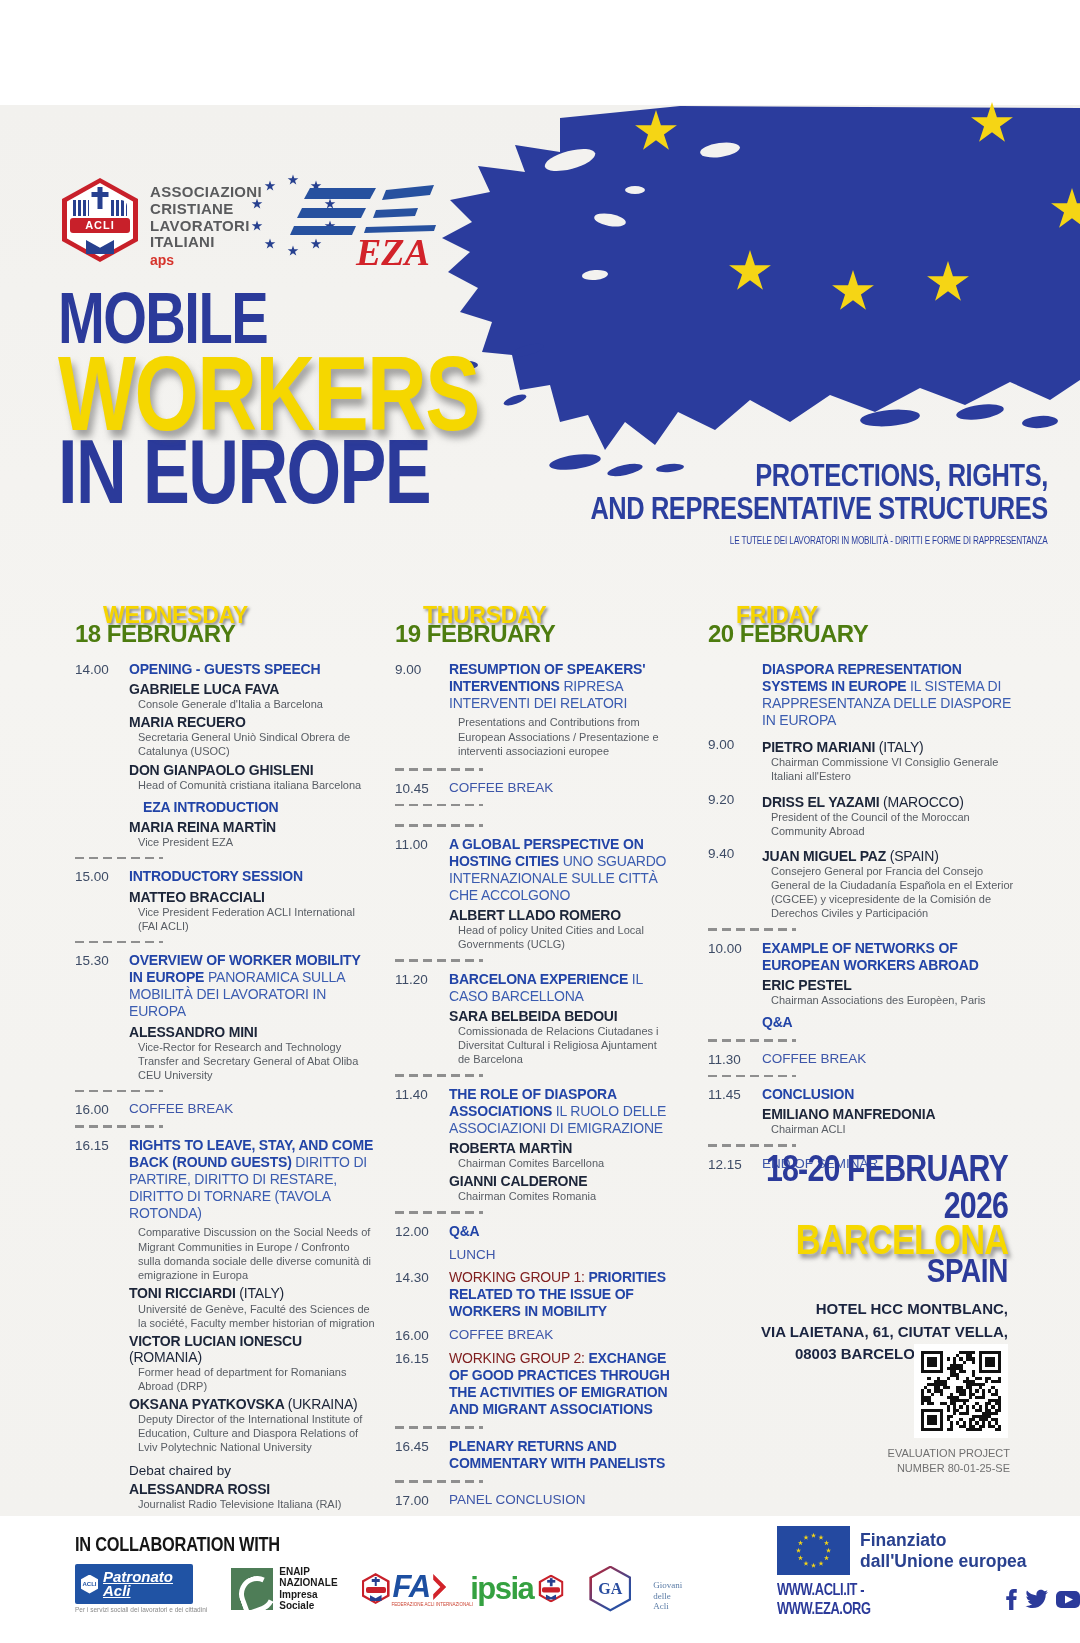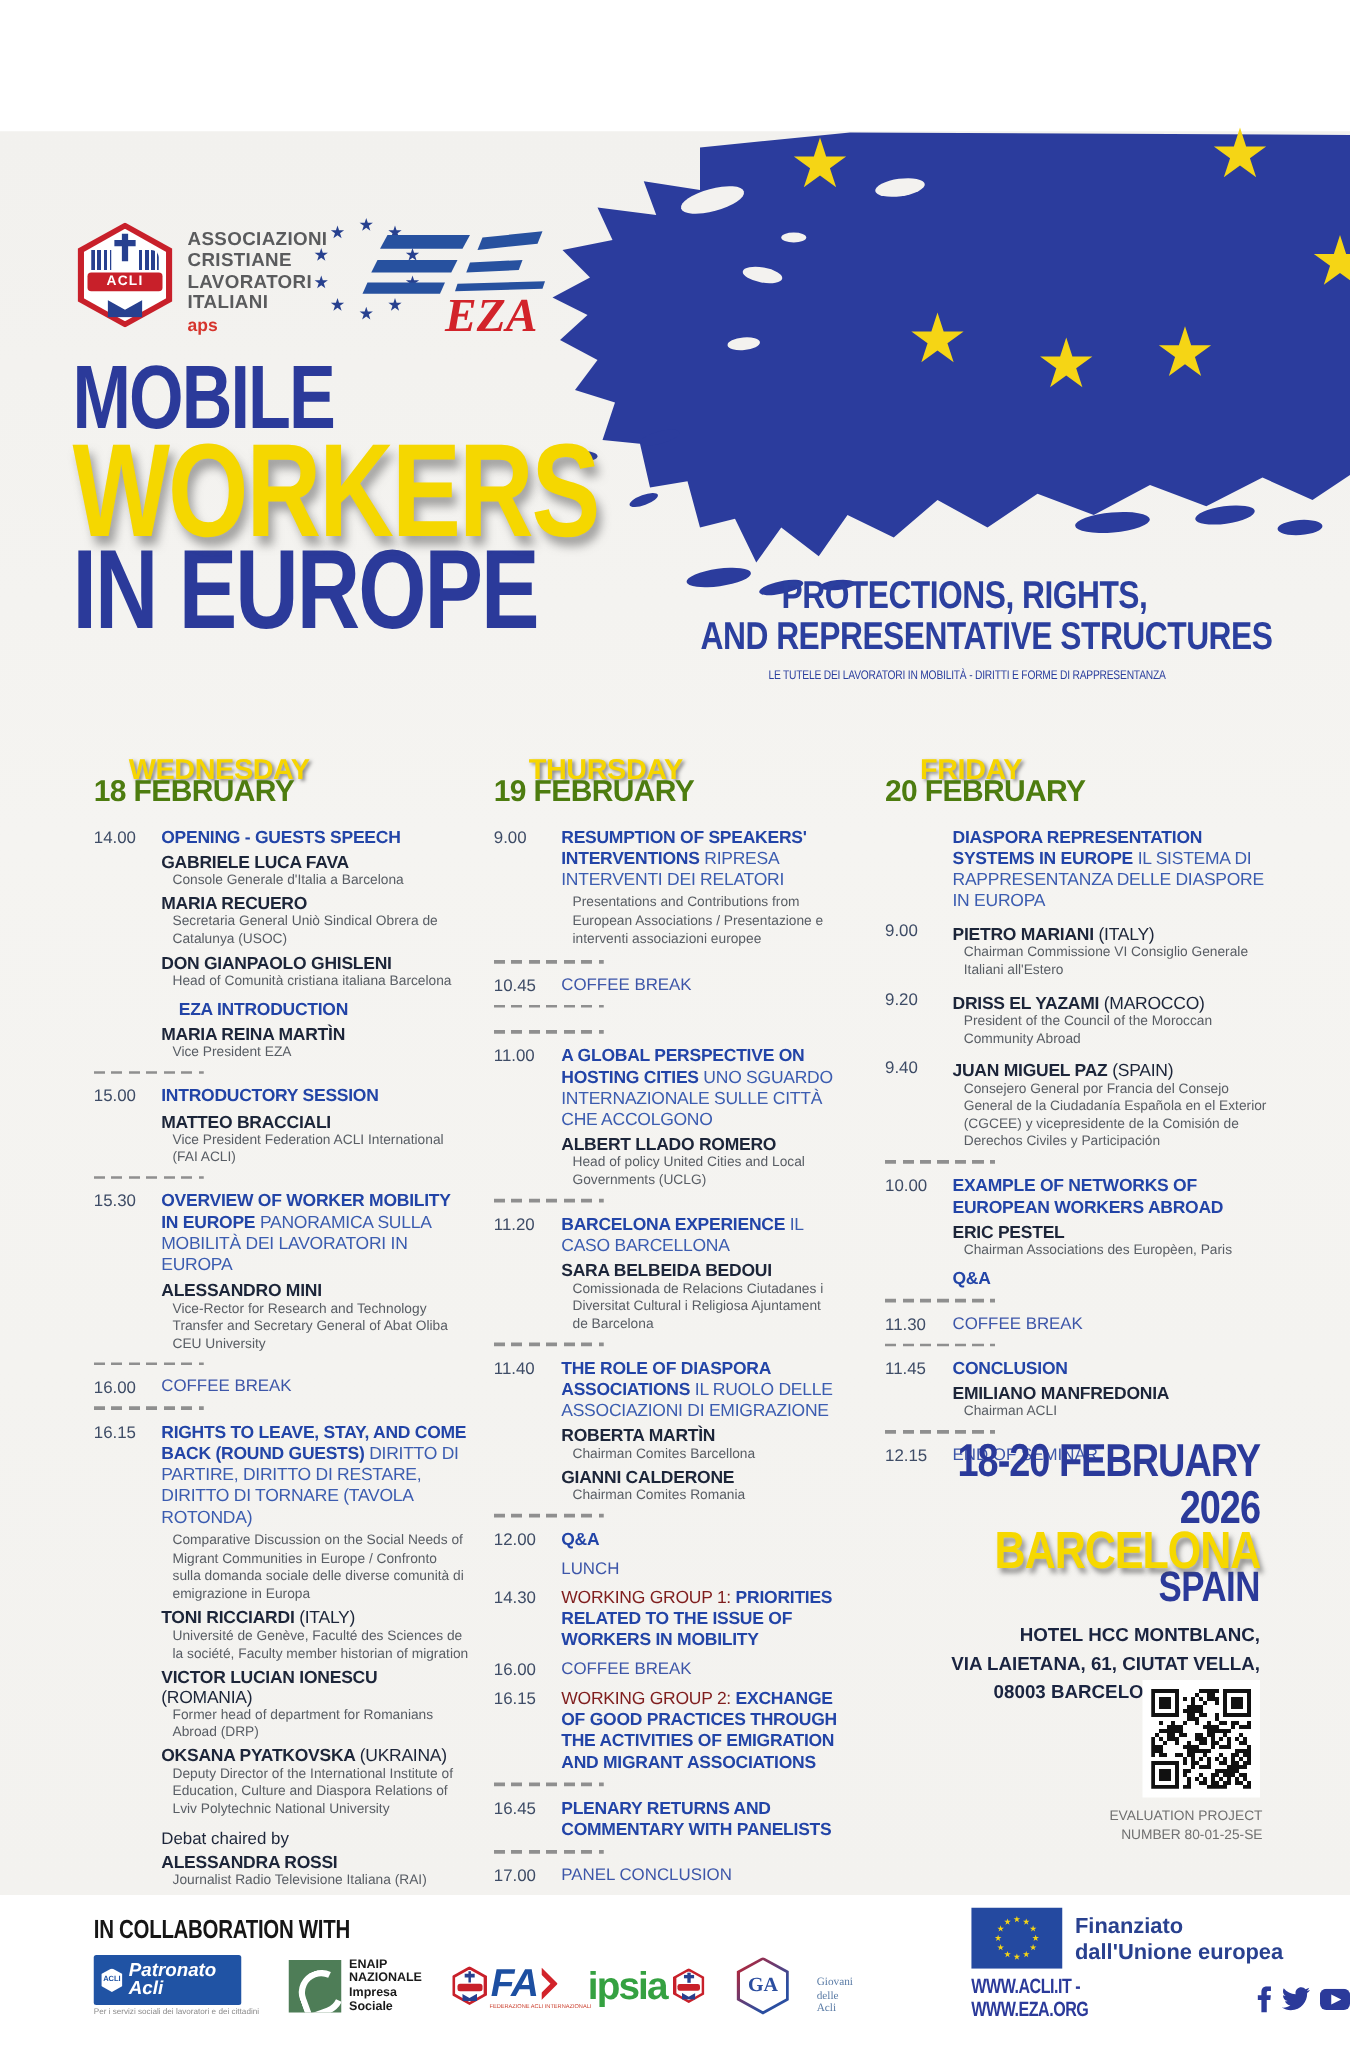--- a/index.html
+++ b/index.html
@@ -28,21 +28,21 @@
   #eza-logo{position:absolute;left:248px;top:168px;width:190px;height:105px;}
   
   .sq{display:inline-block;transform:scaleX(.78);transform-origin:0 50%;}
   .sqR{display:inline-block;transform:scaleX(.82);transform-origin:100% 50%;}
   #main-title{position:absolute;left:58px;top:286px;width:560px;}
   .t-blue1{font-size:72px;font-weight:bold;color:#2b3a9a;line-height:.9;letter-spacing:-2px;}
   .t-yel{font-size:106px;font-weight:bold;color:#f5d700;line-height:.88;letter-spacing:-2px;margin-top:-4px;
       text-shadow:5px 7px 9px rgba(95,95,95,.55);position:relative;z-index:3;}
   .t-blue2{font-size:90px;font-weight:bold;color:#2b3a9a;line-height:.9;letter-spacing:-2px;margin-top:-8px;}
   
-  #headline{position:absolute;left:430px;top:460px;width:618px;text-align:center;color:#2b3f9e;}
+  #headline{position:absolute;left:430px;top:460px;width:618px;text-align:right;color:#2b3f9e;}
   #headline .h1l{font-size:31px;font-weight:bold;line-height:1.06;letter-spacing:-.5px;}
   #headline .sub{font-size:10px;font-weight:normal;margin-top:9px;letter-spacing:-.2px;color:#2b3f9e;}
   
   .col{position:absolute;top:593px;}
   #col1{left:75px;width:300px;} #col2{left:395px;width:276px;} #col3{left:708px;width:310px;}
   .day-header{margin-bottom:13px;}
   .day-name{color:#f6d500;font-weight:bold;font-size:23px;margin-left:28px;letter-spacing:-.3px;
       text-shadow:2px 2px 3px rgba(45,45,45,.55);position:relative;top:9px;z-index:1;}
   .day-date{color:#4d7c0f;font-weight:bold;font-size:24px;letter-spacing:-.5px;position:relative;z-index:2;}
   .session{display:grid;grid-template-columns:52px 1fr;column-gap:2px;margin-bottom:7px;}
@@ -68,21 +68,21 @@
   .ev-venue{font-size:15px;font-weight:bold;color:#1a2440;line-height:1.5;margin-top:12px;}
   #qr-tile{position:absolute;left:914px;top:1344px;width:94px;height:94px;background:#fff;padding:7px;box-sizing:border-box;}
   #eval-text{position:absolute;left:828px;top:1446px;width:182px;text-align:right;font-size:11px;color:#707070;line-height:1.35;}
   
   #footer{position:absolute;left:0;top:1516px;width:1080px;height:127px;background:#ffffff;}
   #collab-title{position:absolute;left:75px;top:16px;font-size:21px;font-weight:bold;color:#161616;letter-spacing:-.3px;}
   #partners{position:absolute;left:75px;top:48px;display:flex;align-items:center;gap:24px;}
   .patro-box{width:118px;height:40px;background:#2053a4;border-radius:2px;display:flex;align-items:center;padding:0 6px;box-sizing:border-box;gap:5px;}
   .patro-hex{width:17px;height:19px;background:#fff;clip-path:polygon(50% 0,100% 25%,100% 75%,50% 100%,0 75%,0 25%);flex:none;
       display:flex;align-items:center;justify-content:center;font-size:6px;font-weight:bold;color:#2053a4;}
-  .patro-txt{color:#fff;font-weight:bold;font-style:italic;font-size:15px;line-height:.95;white-space:pre-line;}
+  .patro-txt{color:#fff;font-weight:bold;font-style:italic;font-size:15px;line-height:.95;white-space:pre-line;text-decoration:underline;}
   .patro-tag{font-size:6.5px;color:#8a8a8a;margin-top:2px;}
   .enaip{display:flex;gap:6px;align-items:center;}
   .enaip-sq{width:42px;height:42px;background:#4e7d57;position:relative;overflow:hidden;flex:none;}
   .enaip-sq::after{content:"";position:absolute;left:8px;top:8px;width:26px;height:26px;border:5px solid #fff;
       border-radius:50% 50% 50% 0;border-right-color:transparent;transform:rotate(-20deg);}
   .enaip-txt{font-size:10px;font-weight:bold;color:#1a1a1a;line-height:1.15;white-space:pre-line;}
   .fai{display:flex;align-items:flex-start;gap:3px;position:relative;}
   .hexmini{width:28px;height:31px;position:relative;flex:none;}
   .hexmini .mo{position:absolute;inset:0;background:#c8202a;clip-path:polygon(50% 0,100% 25%,100% 75%,50% 100%,0 75%,0 25%);}
   .hexmini .mi{position:absolute;inset:2.5px;background:#fff;clip-path:polygon(50% 0,100% 25%,100% 75%,50% 100%,0 75%,0 25%);}

